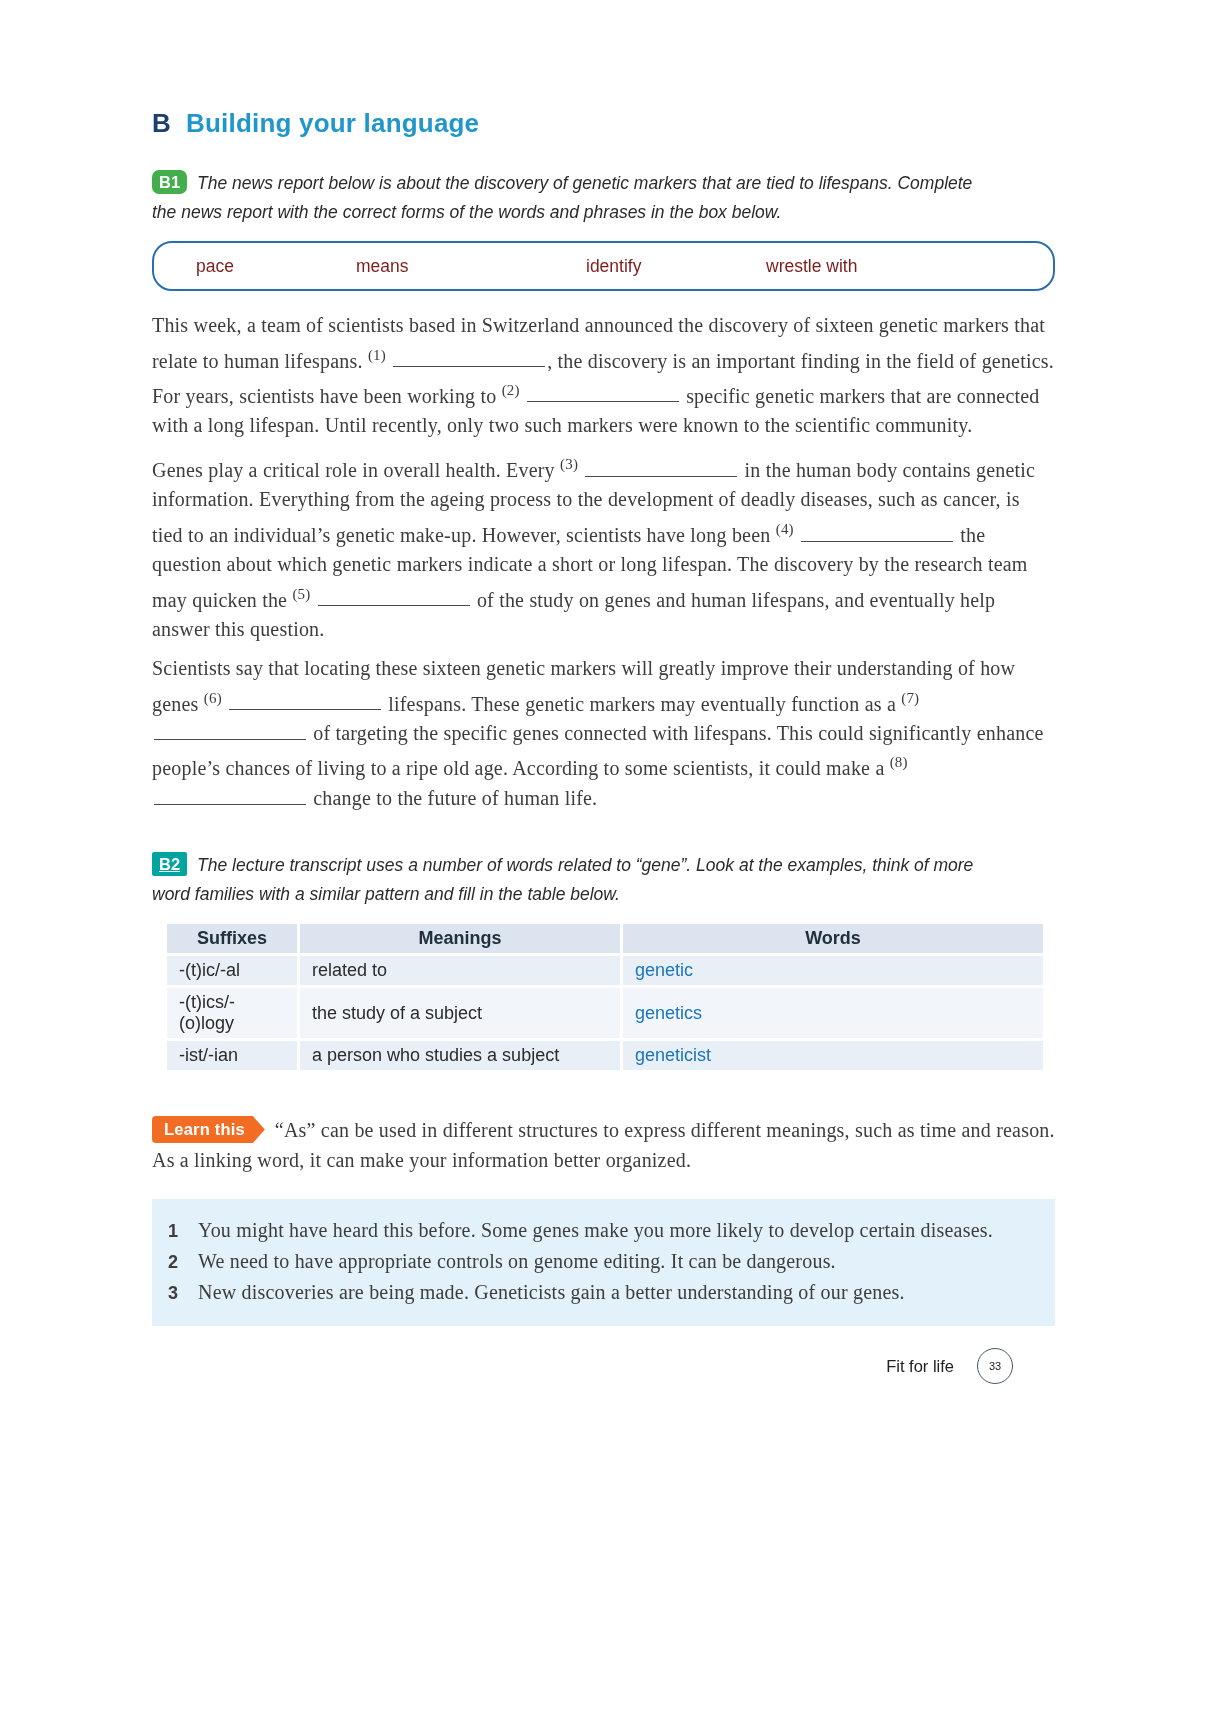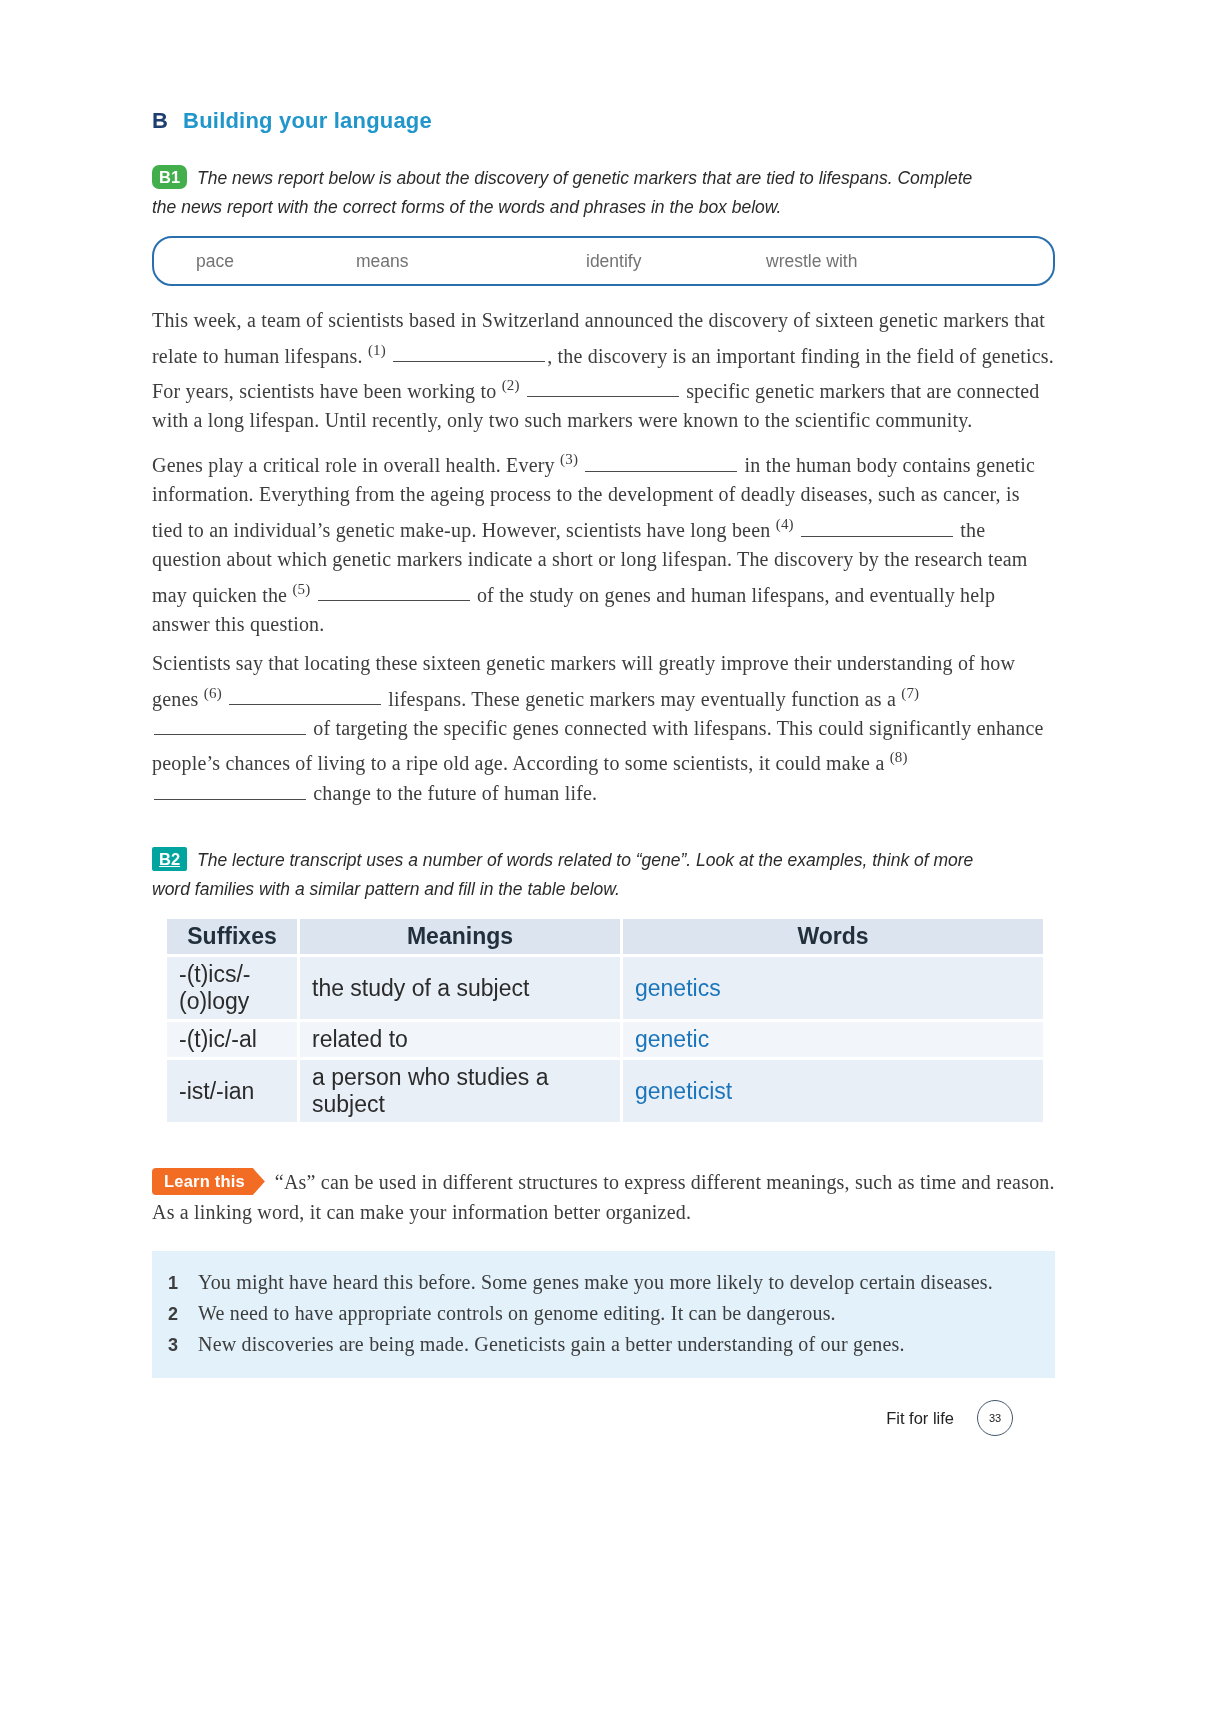--- a/index.html
+++ b/index.html
@@ -4,21 +4,21 @@
 <style>
   * { margin:0; padding:0; box-sizing:border-box; }
   html,body { background:#ffffff; }
   .page {
     width:1207px; min-height:1717px; background:#fff;
     padding:108px 152px 0 152px; position:relative;
     font-family:"Liberation Serif", serif; color:#3d3d3d;
   }
   .heading {
     font-family:"Liberation Sans", sans-serif; font-weight:bold;
-    font-size:22px; margin-bottom:30px; letter-spacing:.2px;
+    font-size:26px; margin-bottom:30px; letter-spacing:.2px;
   }
   .sec-letter { color:var(--section-letter-navy,#1d3e6e); margin-right:15px; }
   .sec-title  { color:var(--title-blue,#2196cb); }
 
   .instr {
     font-family:"Liberation Sans", sans-serif; font-style:italic;
     font-size:17.5px; line-height:29px; color:#2b2b2b;
     max-width:840px; margin-bottom:12px;
   }
   .badge {
@@ -26,36 +26,36 @@
     font-size:16.5px; line-height:24px; padding:0 7px; border-radius:2px;
     margin-right:10px; transform:translateY(-1px);
     font-family:"Liberation Sans", sans-serif;
   }
   .badge.green { background:var(--badge-green,#43ae4c);border-radius:7px; }
   .badge.teal  { background:var(--badge-teal,#00a5a0);text-decoration:underline; }
 
   .word-box {
     border:2px solid var(--box-border-blue,#2a6fad); border-radius:20px;
     padding:10px 10px 10px 42px; margin:14px 0 20px 0;
-    font-family:"Liberation Sans", sans-serif; font-size:17.5px; color:#737373;
+    font-family:"Liberation Sans", sans-serif; font-size:17.5px; color:#7f1d1d;
   }
   .wb-row { display:grid; grid-template-columns:160px 230px 180px auto; line-height:26px; }
 
   .news p { font-size:20px; line-height:29.5px; margin-bottom:10px; letter-spacing:.2px; }
   sup.blank-num { font-size:15px; }
   .blank-line {
     display:inline-block; width:152px; height:4px; margin:0 2px;
     border-bottom:1.5px solid #4a4a4a;
   }
 
   .section-b2 { margin-top:38px; }
   .b2-table {
     border-collapse:separate; border-spacing:3px; width:882px;
     margin:8px 0 0 12px;
-    font-family:"Liberation Sans", sans-serif; font-size:23px; color:#2b2b2b;
+    font-family:"Liberation Sans", sans-serif; font-size:18px; color:#2b2b2b;
   }
   .b2-table th {
     background:var(--table-header-bg,#dce5ef); font-weight:bold;
     padding:4px 12px; text-align:center; color:#22303e;
   }
   .b2-table td { background:var(--table-row-bg,#e8eff7); padding:4px 12px; text-align:left; }
   .b2-table tbody tr:nth-child(even) td { background:var(--table-row-alt-bg,#f2f6fa); }
   .b2-table td.word-answer { color:var(--answer-blue,#1b75bb); }
   .col-suffix { width:130px; }
   .col-meaning { width:320px; }
@@ -124,28 +124,28 @@
     <table class="b2-table">
       <thead>
         <tr>
           <th class="col-suffix">Suffixes</th>
           <th class="col-meaning">Meanings</th>
           <th>Words</th>
         </tr>
       </thead>
       <tbody>
         <tr>
+          <td>-(t)ic/-al</td>
+          <td>related to</td>
+          <td class="word-answer">genetic</td>
+        </tr>
+        <tr>
           <td>-(t)ics/-(o)logy</td>
           <td>the study of a subject</td>
           <td class="word-answer">genetics</td>
-        </tr>
-        <tr>
-          <td>-(t)ic/-al</td>
-          <td>related to</td>
-          <td class="word-answer">genetic</td>
         </tr>
         <tr>
           <td>-ist/-ian</td>
           <td>a person who studies a subject</td>
           <td class="word-answer">geneticist</td>
         </tr>
       </tbody>
     </table>
   </div>
 

